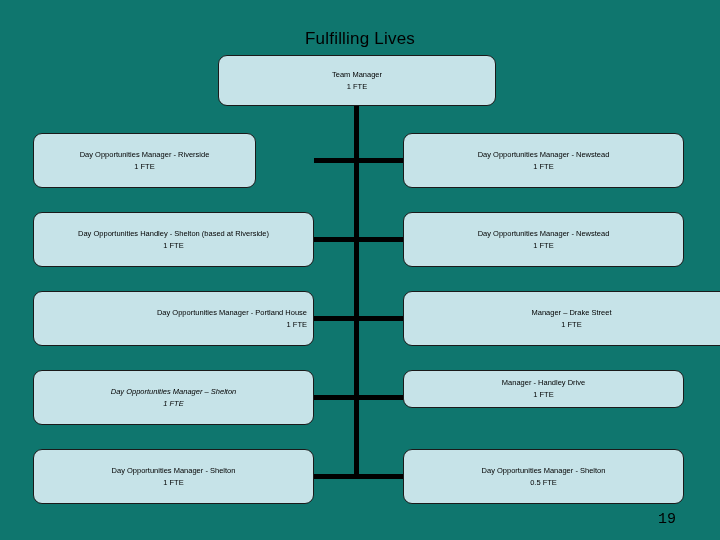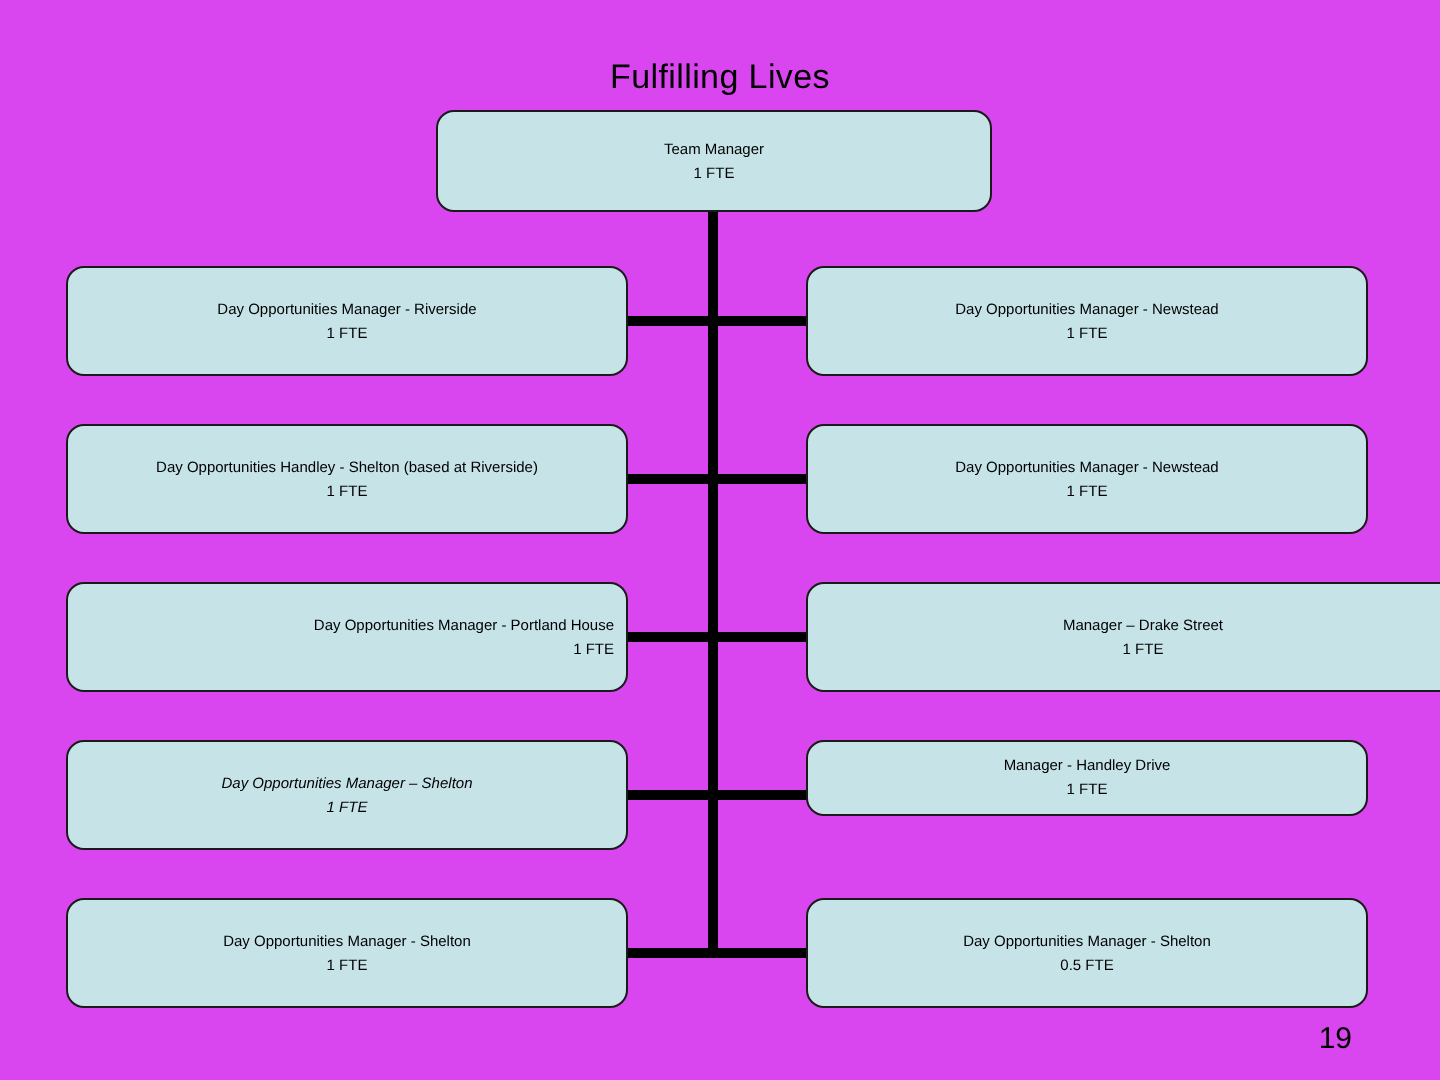--- a/index.html
+++ b/index.html
@@ -4,21 +4,21 @@
 <style>
   html, body {
     margin: 0;
     padding: 0;
     background: #ffffff;
   }
   #page {
     position: relative;
     width: 720px;
     height: 540px;
-    background: #d946ef;
+    background: #0f766e;
     overflow: hidden;
     font-family: "Liberation Sans", sans-serif;
   }
   #title {
     position: absolute;
     left: 0;
     top: 29px;
     width: 720px;
     text-align: center;
     font-size: 17px;
@@ -48,21 +48,21 @@
     font-family: "Liberation Sans", sans-serif;
   }
   .node .l1 { display: block; }
   .node .l2 { display: block; }
   #page-number {
     position: absolute;
     right: 44px;
     bottom: 12px;
     font-size: 15px;
     color: #000000;
-    font-family: Liberation Sans, sans-serif;
+    font-family: Liberation Mono, monospace;
   }
 </style>
 </head>
 <body>
 
 <div id="page">
 
   <div id="title">Fulfilling Lives</div>
 
   <div class="connector" style="left:354px; top:106px; width:5px; height:371px;"></div>
@@ -80,21 +80,21 @@
   <div class="connector" style="left:354px; top:395px; width:50px; height:5px;"></div>
 
   <div class="connector" style="left:314px; top:474px; width:44px; height:5px;"></div>
   <div class="connector" style="left:354px; top:474px; width:50px; height:5px;"></div>
 
   <div class="node" style="left:218px; top:55px; width:278px; height:51px;">
     <span class="l1">Team Manager</span>
     <span class="l2">1 FTE</span>
   </div>
 
-  <div class="node" style="left:33px; top:133px; width:281px; height:55px;">
+  <div class="node" style="left:33px; top:133px; width:223px; height:55px;">
     <span class="l1">Day Opportunities Manager -  Riverside</span>
     <span class="l2">1 FTE</span>
   </div>
 
   <div class="node" style="left:403px; top:133px; width:281px; height:55px;">
     <span class="l1">Day Opportunities Manager -  Newstead</span>
     <span class="l2">1 FTE</span>
   </div>
 
   <div class="node" style="left:33px; top:212px; width:281px; height:55px;">

